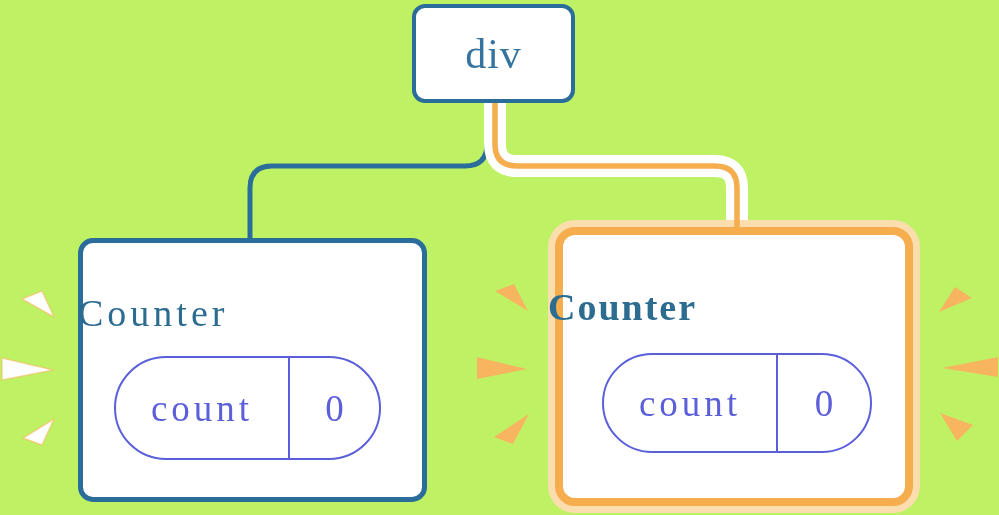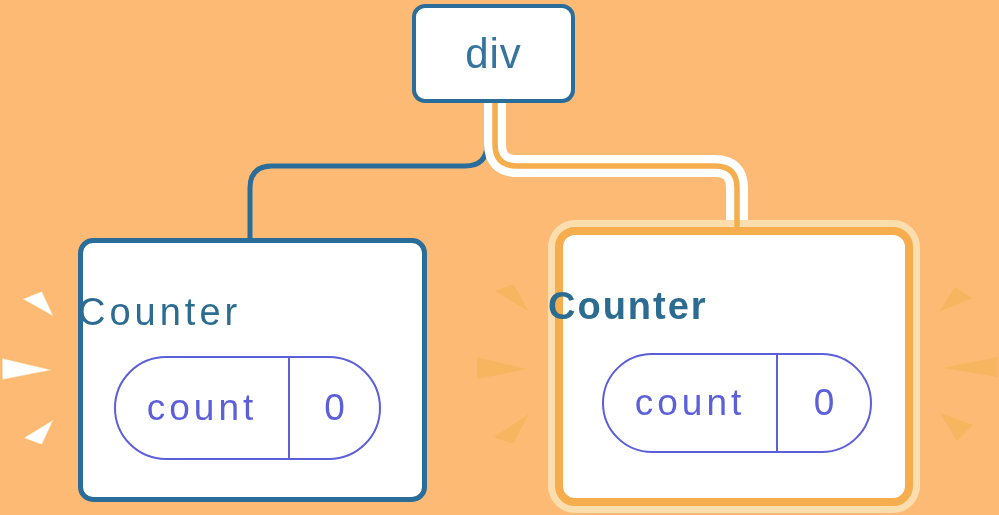--- a/index.html
+++ b/index.html
@@ -7,22 +7,22 @@
     --blue-text:#35749F;
     --teal:#2C6C91;
     --purple:#5B5FD9;
     --orange:#F5AD4E;
     --orange-light:#FBDDAE;
     --flash:#F7B55F;
   }
   html,body{margin:0;padding:0;background:#ffffff;}
   .stage{
     position:relative;width:999px;height:515px;overflow:hidden;
-    background:#fdba74;
-    font-family:Liberation Sans, sans-serif;
+    background:#bef264;
+    font-family:Liberation Serif, serif;
   }
   svg.wires{position:absolute;left:0;top:0;pointer-events:none;}
   svg.wires.top{z-index:6;}
 
   
   .node{
     position:absolute;left:412px;top:4px;width:163px;height:99px;
     box-sizing:border-box;background:#fff;border:4px solid var(--blue);
     border-radius:13px;display:flex;align-items:center;justify-content:center;
     z-index:2;

